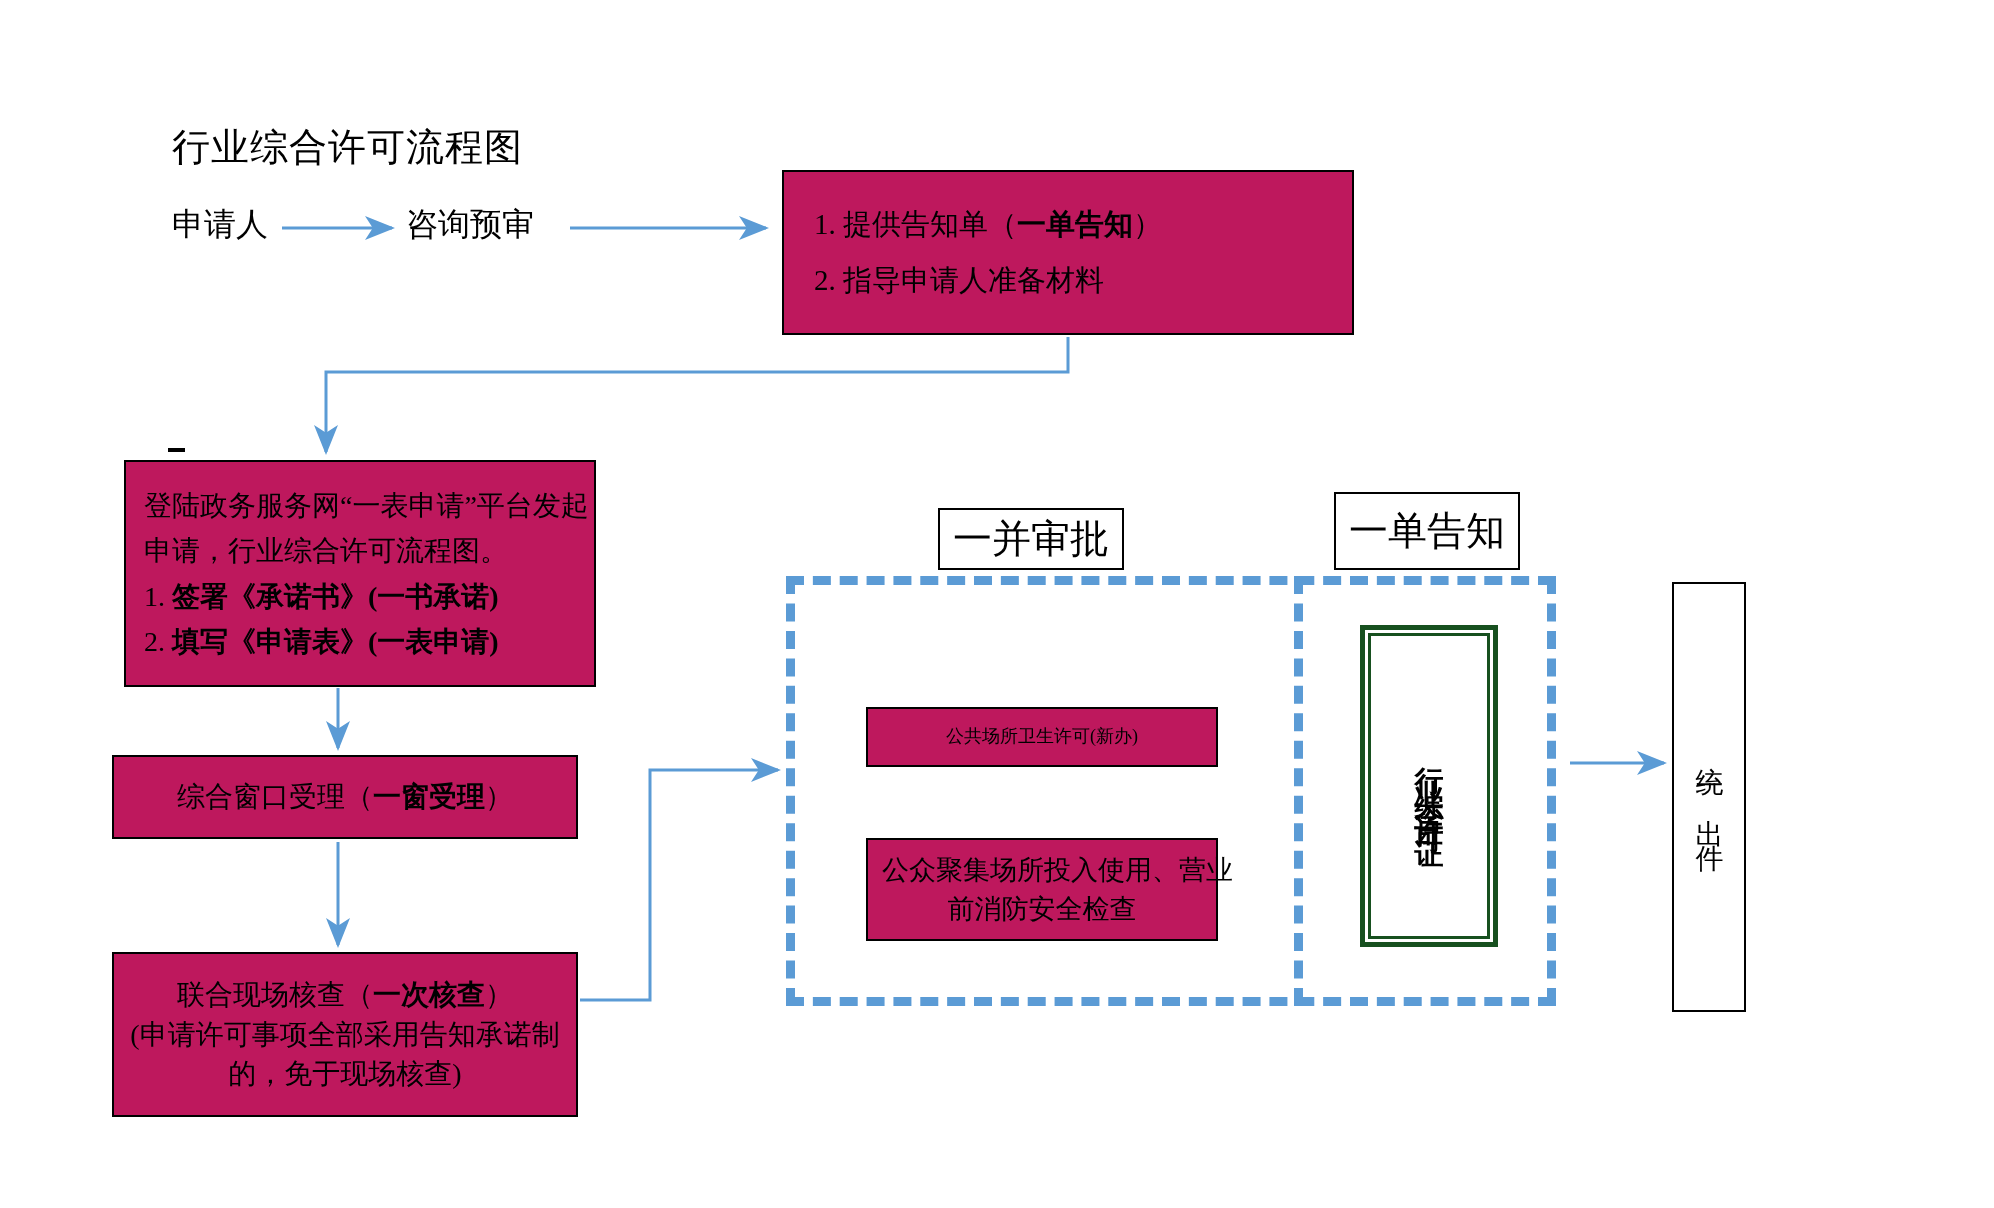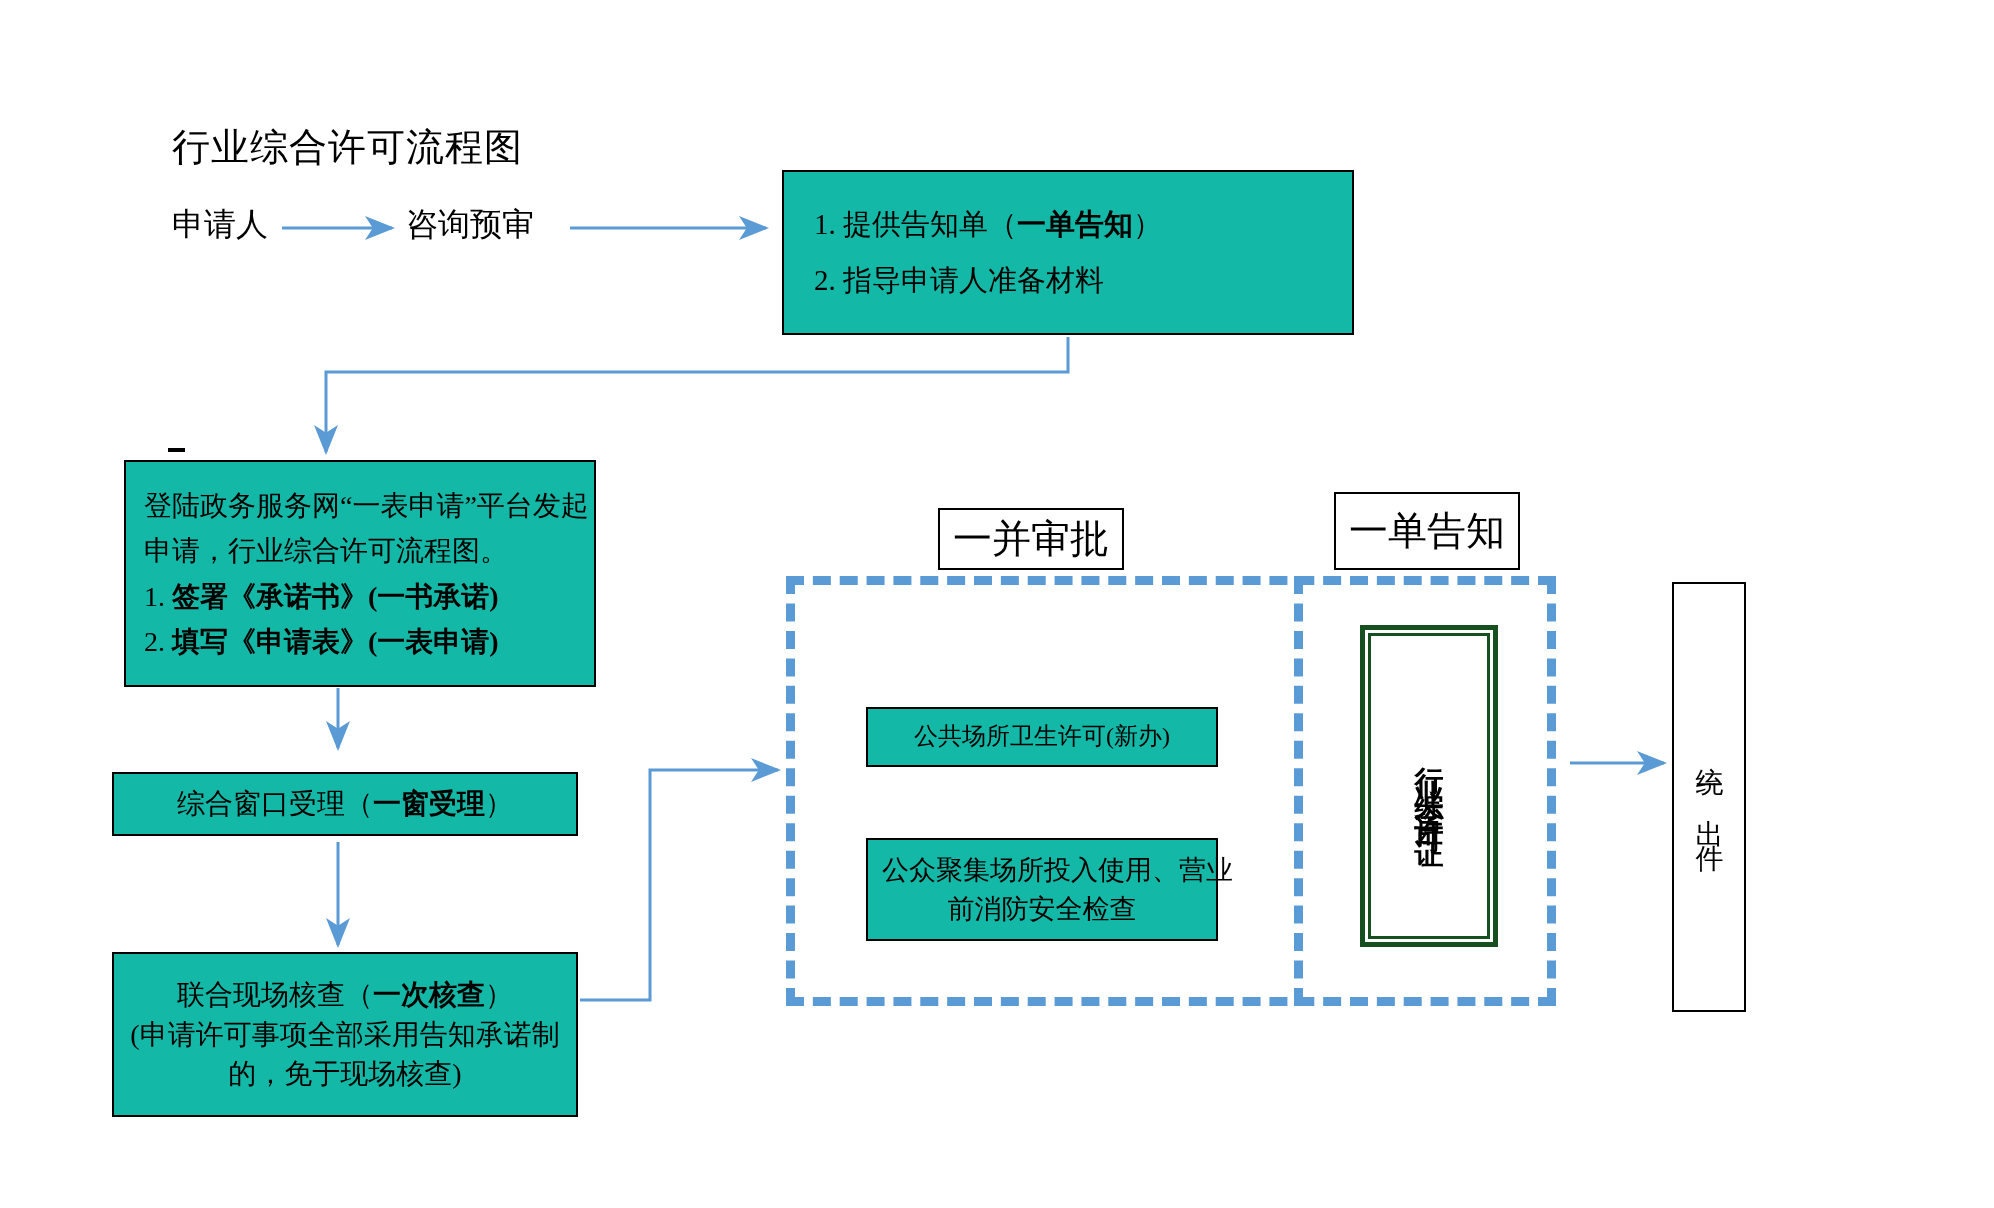--- a/index.html
+++ b/index.html
@@ -36,21 +36,21 @@
     white-space: nowrap;
     line-height: 1;
   }
   #node-applicant { left: 172px; top: 208px; }
   #node-consult   { left: 406px; top: 208px; }
 
   
   .box {
     box-sizing: border-box;
     border: 2px solid #000000;
-    background: #14b8a6;
+    background: #be185d;
     display: flex;
     align-items: center;
     justify-content: center;
   }
   .box-inner {
     width: 100%;
     padding: 0 14px;
     box-sizing: border-box;
   }
   .ln {
@@ -78,23 +78,23 @@
     top: 460px;
     width: 472px;
     height: 227px;
   }
   #box-platform .box-inner { padding: 0 18px; }
   #box-platform .ln { font-size: 28px; line-height: 1.62; }
 
   
   #box-window {
     left: 112px;
-    top: 772px;
+    top: 755px;
     width: 466px;
-    height: 64px;
+    height: 84px;
   }
   #box-window .ln { font-size: 28px; }
 
   
   #box-check {
     left: 112px;
     top: 952px;
     width: 466px;
     height: 165px;
   }
@@ -142,21 +142,21 @@
     border-left: 9px dashed #5B9BD5;
   }
 
   
   #box-hygiene {
     left: 866px;
     top: 707px;
     width: 352px;
     height: 60px;
   }
-  #box-hygiene .ln { font-size: 24px; }
+  #box-hygiene .ln { font-size: 18px; }
   #box-fire {
     left: 866px;
     top: 838px;
     width: 352px;
     height: 103px;
   }
   #box-fire .ln { font-size: 27px; line-height: 1.42; }
 
   
   #box-certificate {

